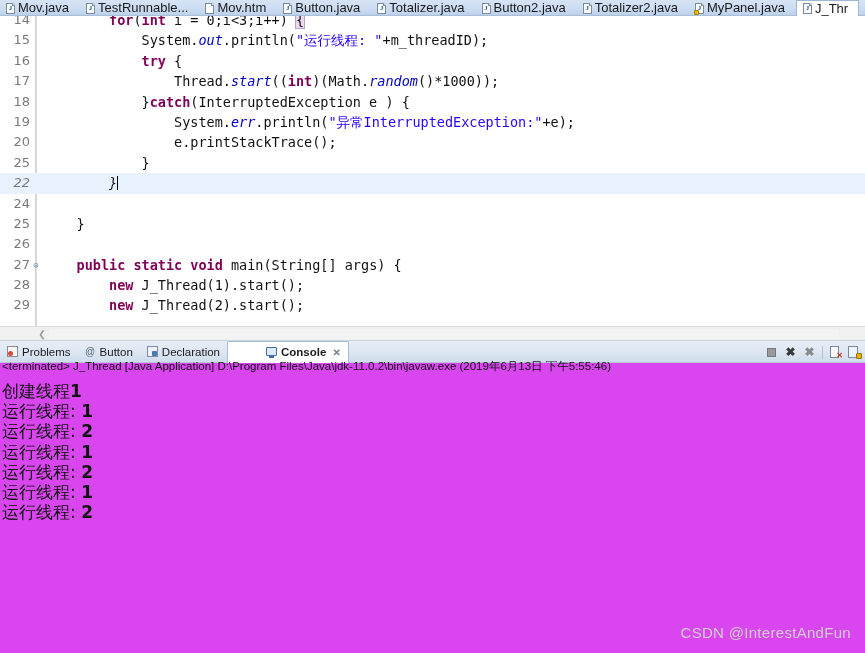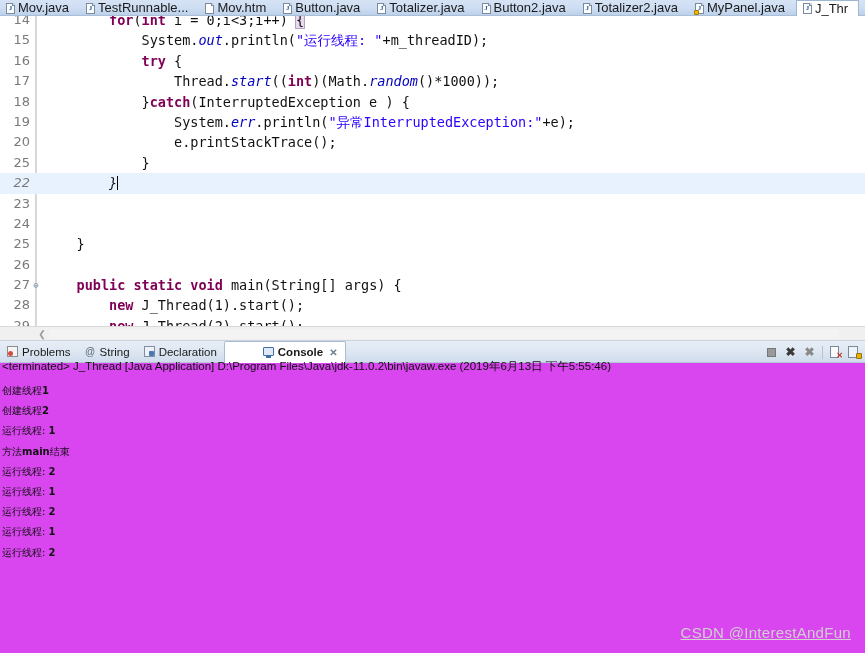--- a/index.html
+++ b/index.html
@@ -167,31 +167,30 @@
 
   .console-status {
     position:absolute; left:0; top:16px; width:865px; height:18px;
     font-family:"Liberation Sans", sans-serif;
     font-size:11.5px; color:#111; line-height:18px; padding-left:2px;
     white-space:nowrap;
   }
   .console-out {
     position:absolute; left:0; top:40px; width:865px; height:240px;
     font-family:"DejaVu Sans", sans-serif;
-    font-size:10px; color:#111; padding-left:2px;
+    font-size:17px; color:#111; padding-left:2px;
   }
   .console-out .ln { height:20.2px; line-height:20.2px; white-space:pre; }
   .console-out .ln b { font-weight:bold; }
 
   .watermark {
     position:absolute; right:14px; bottom:12px;
     color:#cfcfcf; font-size:15px;
     font-family:"Liberation Sans", sans-serif;
     letter-spacing:0.3px;
-    text-decoration:underline;
   }
 </style>
 </head>
 <body>
 
 <div id="app">
 
   <div class="tabbar" id="tabbar">
       <div class="tab">
         <span class="ficon">
@@ -274,21 +273,20 @@
     <div class="codelines" id="codelines">
         <div class="cl" style="margin-top: -6px;"><span class="lno">14</span><span class="src"><span>        </span><span class="kw">for</span><span>(</span><span class="kw">int</span><span> i = 0;i&lt;3;i++) </span><span class="brmatch">{</span></span></div>
         <div class="cl"><span class="lno">15</span><span class="src"><span>            System.</span><span class="fld">out</span><span>.println(</span><span class="str">"运行线程: "</span><span>+m_threadID);</span></span></div>
         <div class="cl"><span class="lno">16</span><span class="src"><span>            </span><span class="kw">try</span><span> {</span></span></div>
         <div class="cl"><span class="lno">17</span><span class="src"><span>                Thread.</span><span class="fld">start</span><span>((</span><span class="kw">int</span><span>)(Math.</span><span class="fld">random</span><span>()*1000));</span></span></div>
         <div class="cl"><span class="lno">18</span><span class="src"><span>            }</span><span class="kw">catch</span><span>(InterruptedException e ) {</span></span></div>
         <div class="cl"><span class="lno">19</span><span class="src"><span>                System.</span><span class="fld">err</span><span>.println(</span><span class="str">"异常InterruptedException:"</span><span>+e);</span></span></div>
         <div class="cl"><span class="lno">20</span><span class="src"><span>                e.printStackTrace();</span></span></div>
         <div class="cl"><span class="lno">25</span><span class="src"><span>            }</span></span></div>
         <div class="cl hl"><span class="lno">22</span><span class="src"><span>        }</span><span class="caret"></span></span></div>
-        <div class="cl"><span class="lno">23</span><span class="src"><span></span></span></div>
         <div class="cl"><span class="lno">24</span><span class="src"><span></span></span></div>
         <div class="cl"><span class="lno">25</span><span class="src"><span>    }</span></span></div>
         <div class="cl"><span class="lno">26</span><span class="src"><span></span></span></div>
         <div class="cl"><span class="lno">27</span><span class="fold">⊖</span><span class="src"><span>    </span><span class="kw">public static void</span><span> main(String[] args) {</span></span></div>
         <div class="cl"><span class="lno">28</span><span class="src"><span>        </span><span class="kw">new</span><span> J_Thread(1).start();</span></span></div>
         <div class="cl"><span class="lno">29</span><span class="src"><span>        </span><span class="kw">new</span><span> J_Thread(2).start();</span></span></div>
       </div>
   </div>
 
   <div class="ed-hscroll">
@@ -302,21 +300,21 @@
           <span class="picon problems">
             <span class="sq"></span>
             <span class="x"></span>
           </span>
           <span>Problems</span>
         </div>
         <div class="ptab">
           <span class="picon javadoc">
             <span class="at">@</span>
           </span>
-          <span>String</span>
+          <span>Button</span>
         </div>
         <div class="ptab">
           <span class="picon decl">
             <span class="sq"></span>
             <span class="dot"></span>
           </span>
           <span>Declaration</span>
         </div>
         <div class="ptab active">
           <span class="picon console">
@@ -341,23 +339,21 @@
             <div class="pg"></div>
             <div class="lk"></div>
           </div>
       </div>
     </div>
 
     <div class="console-status">&lt;terminated&gt; J_Thread [Java Application] D:\Program Files\Java\jdk-11.0.2\bin\javaw.exe (2019年6月13日 下午5:55:46)</div>
 
     <div class="console-out" id="consoleout">
         <div class="ln">创建线程<b>1</b></div>
-        <div class="ln">创建线程<b>2</b></div>
         <div class="ln">运行线程: <b>1</b></div>
-        <div class="ln">方法<b>main</b>结束</div>
         <div class="ln">运行线程: <b>2</b></div>
         <div class="ln">运行线程: <b>1</b></div>
         <div class="ln">运行线程: <b>2</b></div>
         <div class="ln">运行线程: <b>1</b></div>
         <div class="ln">运行线程: <b>2</b></div>
       </div>
   </div>
 
   <div class="watermark">CSDN @InterestAndFun</div>
 </div>

